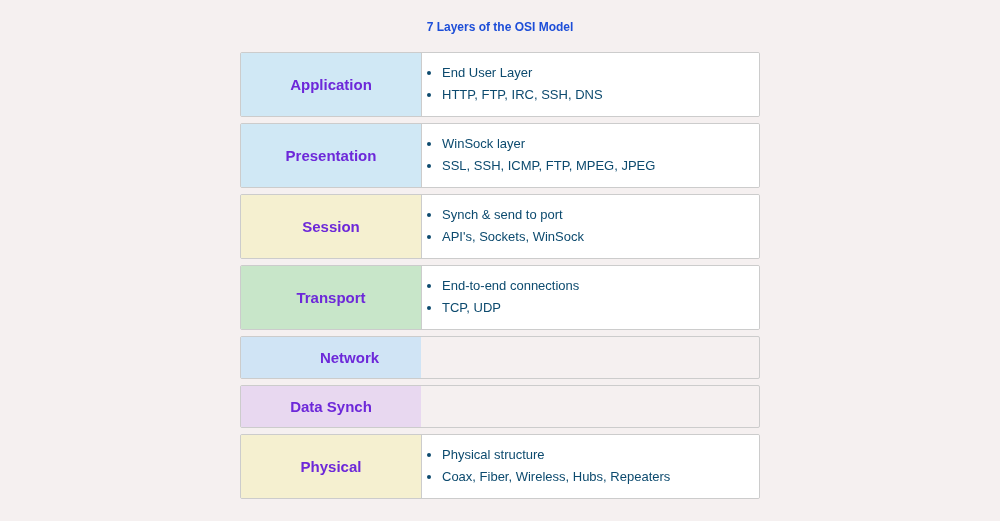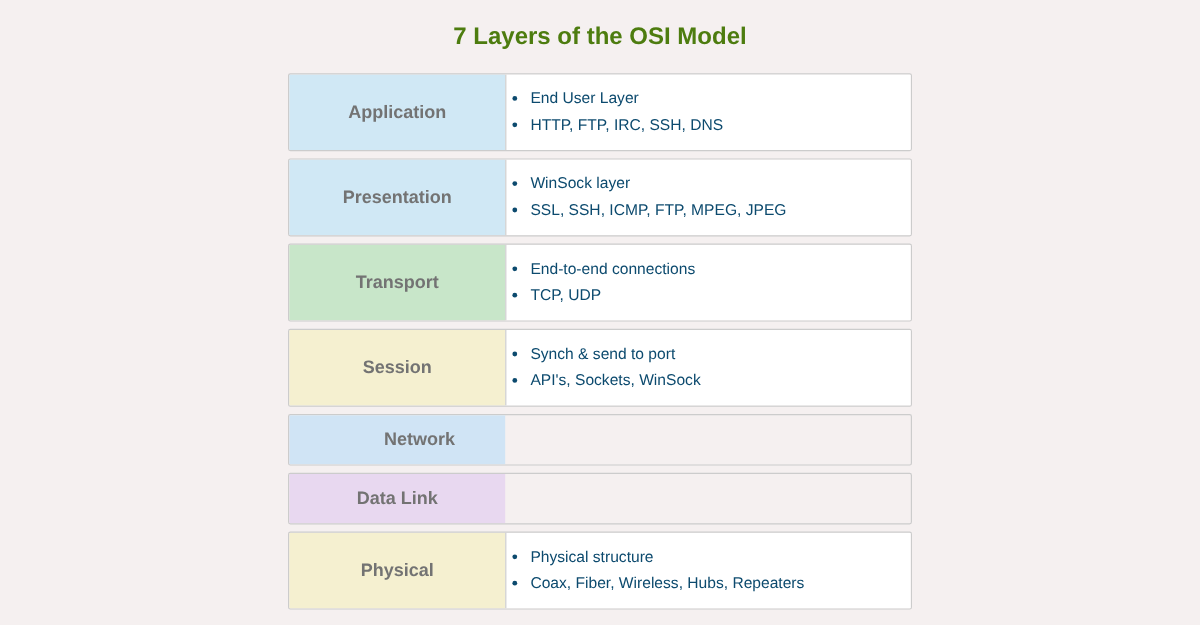--- a/index.html
+++ b/index.html
@@ -12,41 +12,41 @@
       min-height: 521px;
       width: 1000px;
       position: relative;
     }
     .container {
       width: 520px;
       padding: 20px 0;
     }
     .title {
       text-align: center;
-      font-size: 20px;
+      font-size: 12px;
       font-weight: 600;
-      color: #4d7c0f;
+      color: #1d4ed8;
       margin-bottom: 18px;
     }
     .layer-row {
       display: flex;
       margin-bottom: 6px;
       border: 1px solid #ccc;
       border-radius: 2px;
       overflow: hidden;
     }
     .layer-name {
       width: 180px;
       min-width: 180px;
       display: flex;
       align-items: center;
       justify-content: center;
       font-weight: 700;
       font-size: 15px;
-      color: #737373;
+      color: #6d28d9;
       padding: 12px 10px;
       text-align: center;
     }
     .layer-desc {
       flex: 1;
       background: #fff;
       padding: 10px 4px;
       font-size: 13px;
       color: #0c4a6e;
       border-left: 1px solid #ccc;
@@ -86,42 +86,42 @@
       <div class="layer-row">
         <div class="layer-name color-presentation">Presentation</div>
         <div class="layer-desc">
           <ul>
             <li>WinSock layer</li>
             <li>SSL, SSH, ICMP, FTP, MPEG, JPEG</li>
           </ul>
         </div>
       </div>
       <div class="layer-row">
+        <div class="layer-name color-session">Session</div>
+        <div class="layer-desc">
+          <ul>
+            <li>Synch &amp; send to port</li>
+            <li>API's, Sockets, WinSock</li>
+          </ul>
+        </div>
+      </div>
+      <div class="layer-row">
         <div class="layer-name color-transport">Transport</div>
         <div class="layer-desc">
           <ul>
             <li>End-to-end connections</li>
             <li>TCP, UDP</li>
           </ul>
         </div>
       </div>
       <div class="layer-row">
-        <div class="layer-name color-session">Session</div>
-        <div class="layer-desc">
-          <ul>
-            <li>Synch &amp; send to port</li>
-            <li>API's, Sockets, WinSock</li>
-          </ul>
-        </div>
-      </div>
-      <div class="layer-row">
         <div class="layer-name color-network">Network</div>
       </div>
       <div class="layer-row">
-        <div class="layer-name color-datalink">Data Link</div>
+        <div class="layer-name color-datalink">Data Synch</div>
       </div>
       <div class="layer-row">
         <div class="layer-name color-physical">Physical</div>
         <div class="layer-desc">
           <ul>
             <li>Physical structure</li>
             <li>Coax, Fiber, Wireless, Hubs, Repeaters</li>
           </ul>
         </div>
       </div>

